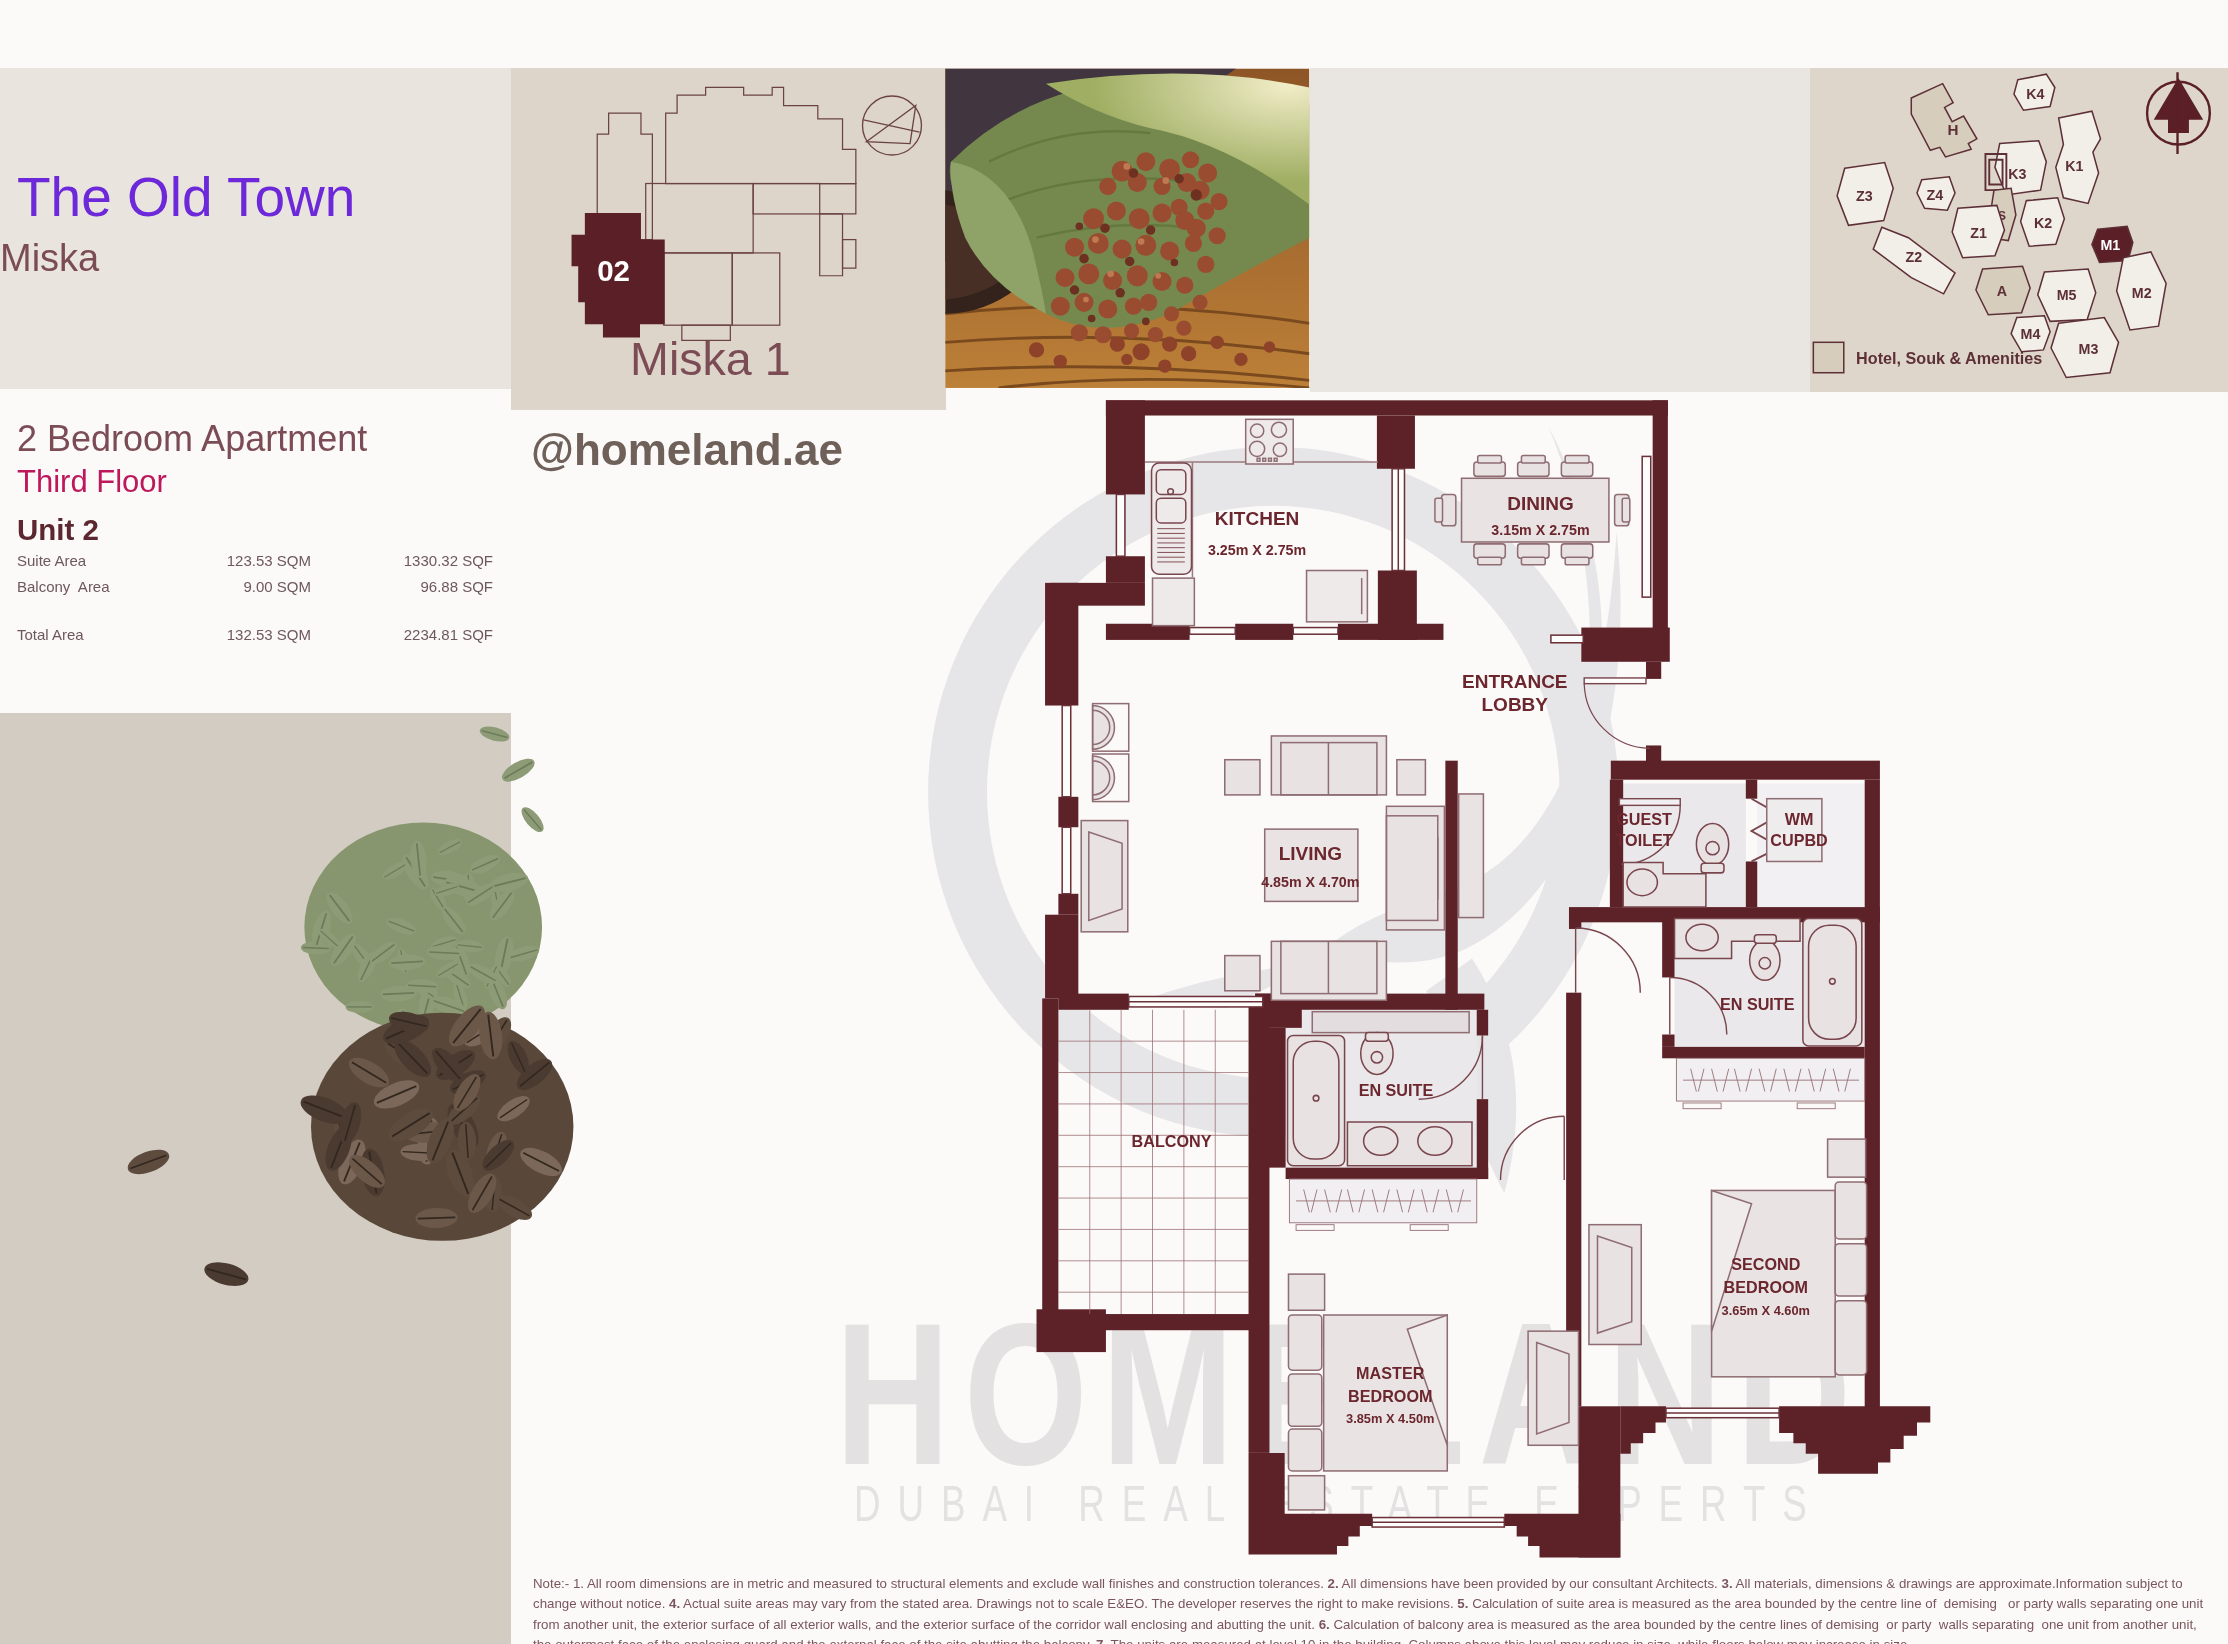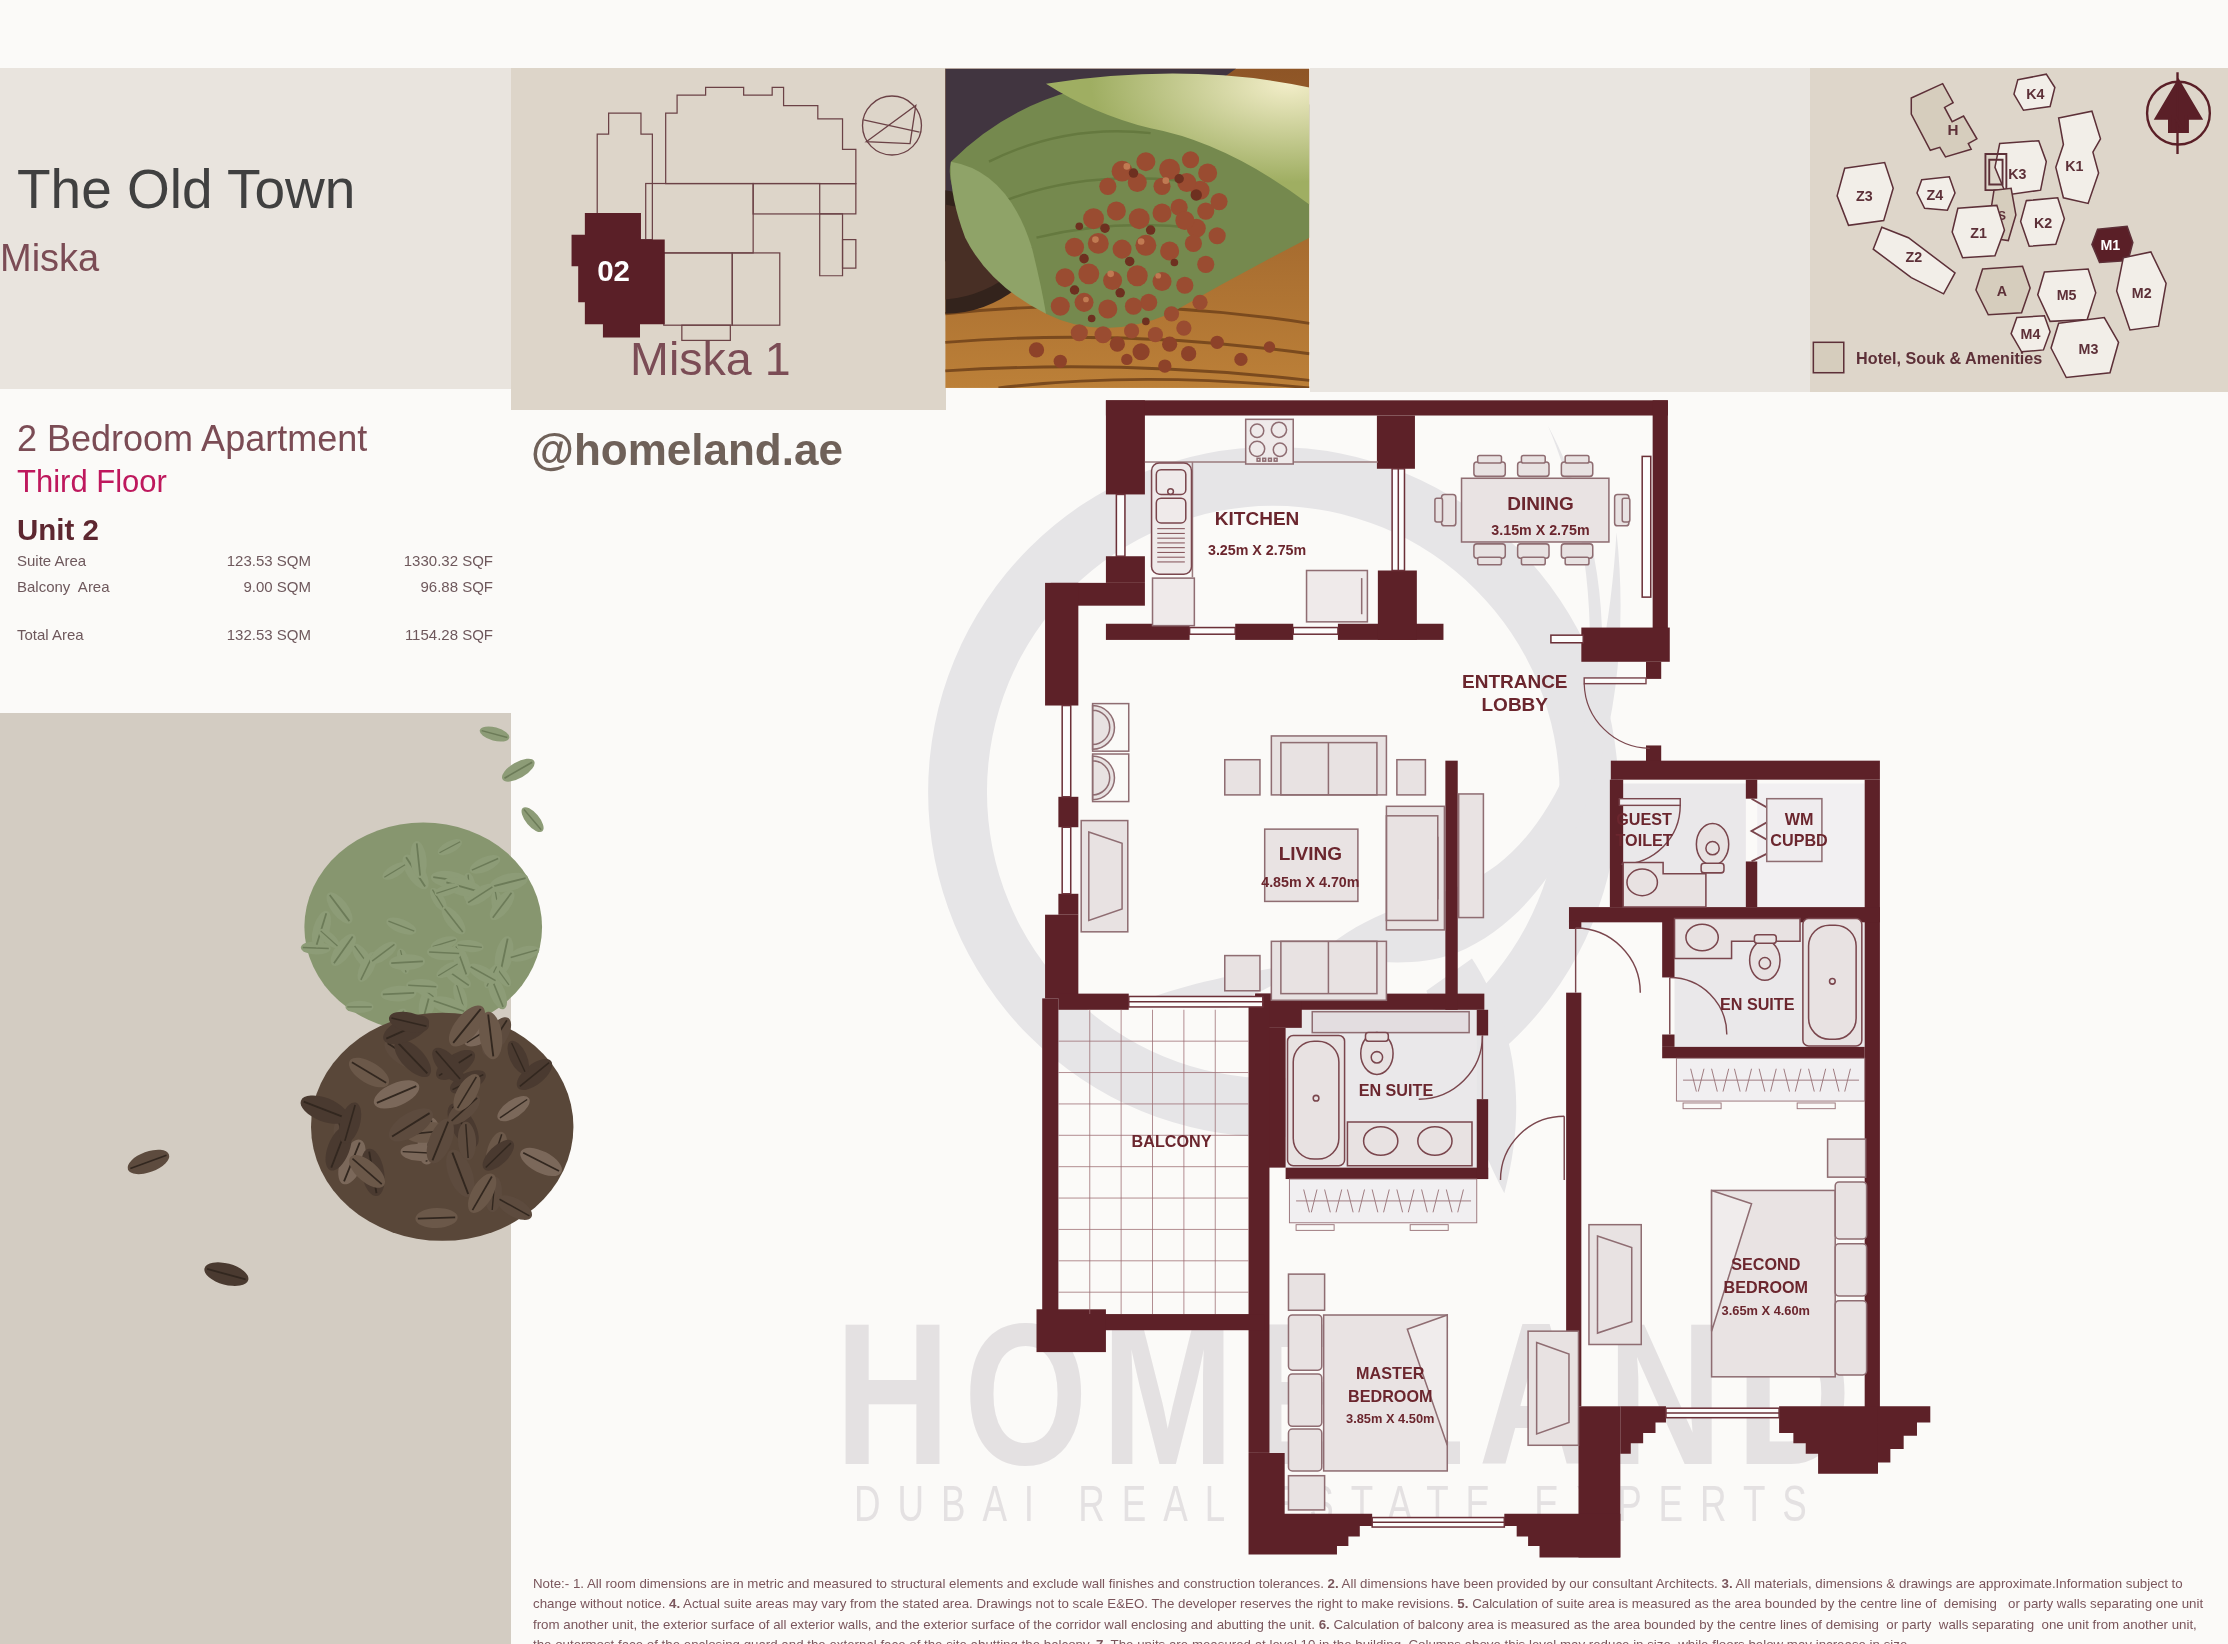--- a/index.html
+++ b/index.html
@@ -15,38 +15,38 @@
 <div class="abs" style="left:0;top:68px;width:511px;height:321px;background:#e9e4de;"></div>
 
 <div class="abs" style="left:511px;top:68px;width:435px;height:342px;background:#ddd5c9;"></div>
 
 <div class="abs" style="left:1310px;top:68px;width:500px;height:324px;background:#e9e5e0;"></div>
 
 <div class="abs" style="left:1810px;top:68px;width:418px;height:324px;background:#ded6ca;"></div>
 
 <div class="abs" style="left:0;top:713px;width:511px;height:931px;background:#d3ccc2;"></div>
 
-<div class="abs" style="left:17px;top:157px;font-size:55px;color:#404040;letter-spacing:0px;">The Old Town</div>
+<div class="abs" style="left:17px;top:165px;font-size:55px;color:#6d28d9;letter-spacing:0px;">The Old Town</div>
 
 <div class="abs" style="left:0;top:237px;font-size:38px;color:#7b4c55;">Miska</div>
 
 <div class="abs" style="left:17px;top:418px;font-size:36px;color:#7b4c55;">2 Bedroom Apartment</div>
 
 <div class="abs" style="left:17px;top:464px;font-size:31px;color:#be185d;">Third Floor</div>
 
 <div class="abs" style="left:17px;top:513px;font-size:29.5px;font-weight:bold;color:#5d2730;">Unit 2</div>
 
 <div class="abs" style="left:17px;top:552px;width:476px;font-size:15px;color:#6e585c;">
 
   <div style="position:relative;height:26px;"><span>Suite Area</span><span style="position:absolute;right:182px;">123.53 SQM</span><span style="position:absolute;right:0;">1330.32 SQF</span></div>
 
   <div style="position:relative;height:26px;"><span>Balcony&nbsp; Area</span><span style="position:absolute;right:182px;">9.00 SQM</span><span style="position:absolute;right:0;">96.88 SQF</span></div>
   <div style="height:22px;"></div>
 
-  <div style="position:relative;height:26px;"><span>Total Area</span><span style="position:absolute;right:182px;">132.53 SQM</span><span style="position:absolute;right:0;">1154.28 SQF</span></div>
+  <div style="position:relative;height:26px;"><span>Total Area</span><span style="position:absolute;right:182px;">132.53 SQM</span><span style="position:absolute;right:0;">2234.81 SQF</span></div>
 </div>
 
 <div class="abs" style="left:531px;top:425px;font-size:44px;font-weight:bold;color:#6f6159;">@homeland.ae</div>
 
 <div class="abs" style="left:533px;top:1574px;font-size:13.3px;line-height:20.4px;color:#7a565c;white-space:nowrap;">
   <div><span style="font-weight:normal;">Note:- 1</span>. All room dimensions are in metric and measured to structural elements and exclude wall finishes and construction tolerances. <b>2.</b> All dimensions have been provided by our consultant Architects. <b>3.</b> All materials, dimensions &amp; drawings are approximate.Information subject to</div>
   <div>change without notice. <b>4.</b> Actual suite areas may vary from the stated area. Drawings not to scale E&amp;EO. The developer reserves the right to make revisions. <b>5.</b> Calculation of suite area is measured as the area bounded by the centre line of&nbsp; demising&nbsp;&nbsp; or party walls separating one unit</div>
   <div>from another unit, the exterior surface of all exterior walls, and the exterior surface of the corridor wall enclosing and abutting the unit. <b>6.</b> Calculation of balcony area is measured as the area bounded by the centre lines of demising&nbsp; or party&nbsp; walls separating&nbsp; one unit from another unit,</div>
   <div>the outermost face of the enclosing guard and the external face of the site abutting the balcony. <b>7.</b> The units are measured at level 10 in the building. Columns above this level may reduce in size, while floors below may increase in size.</div>
 </div>

